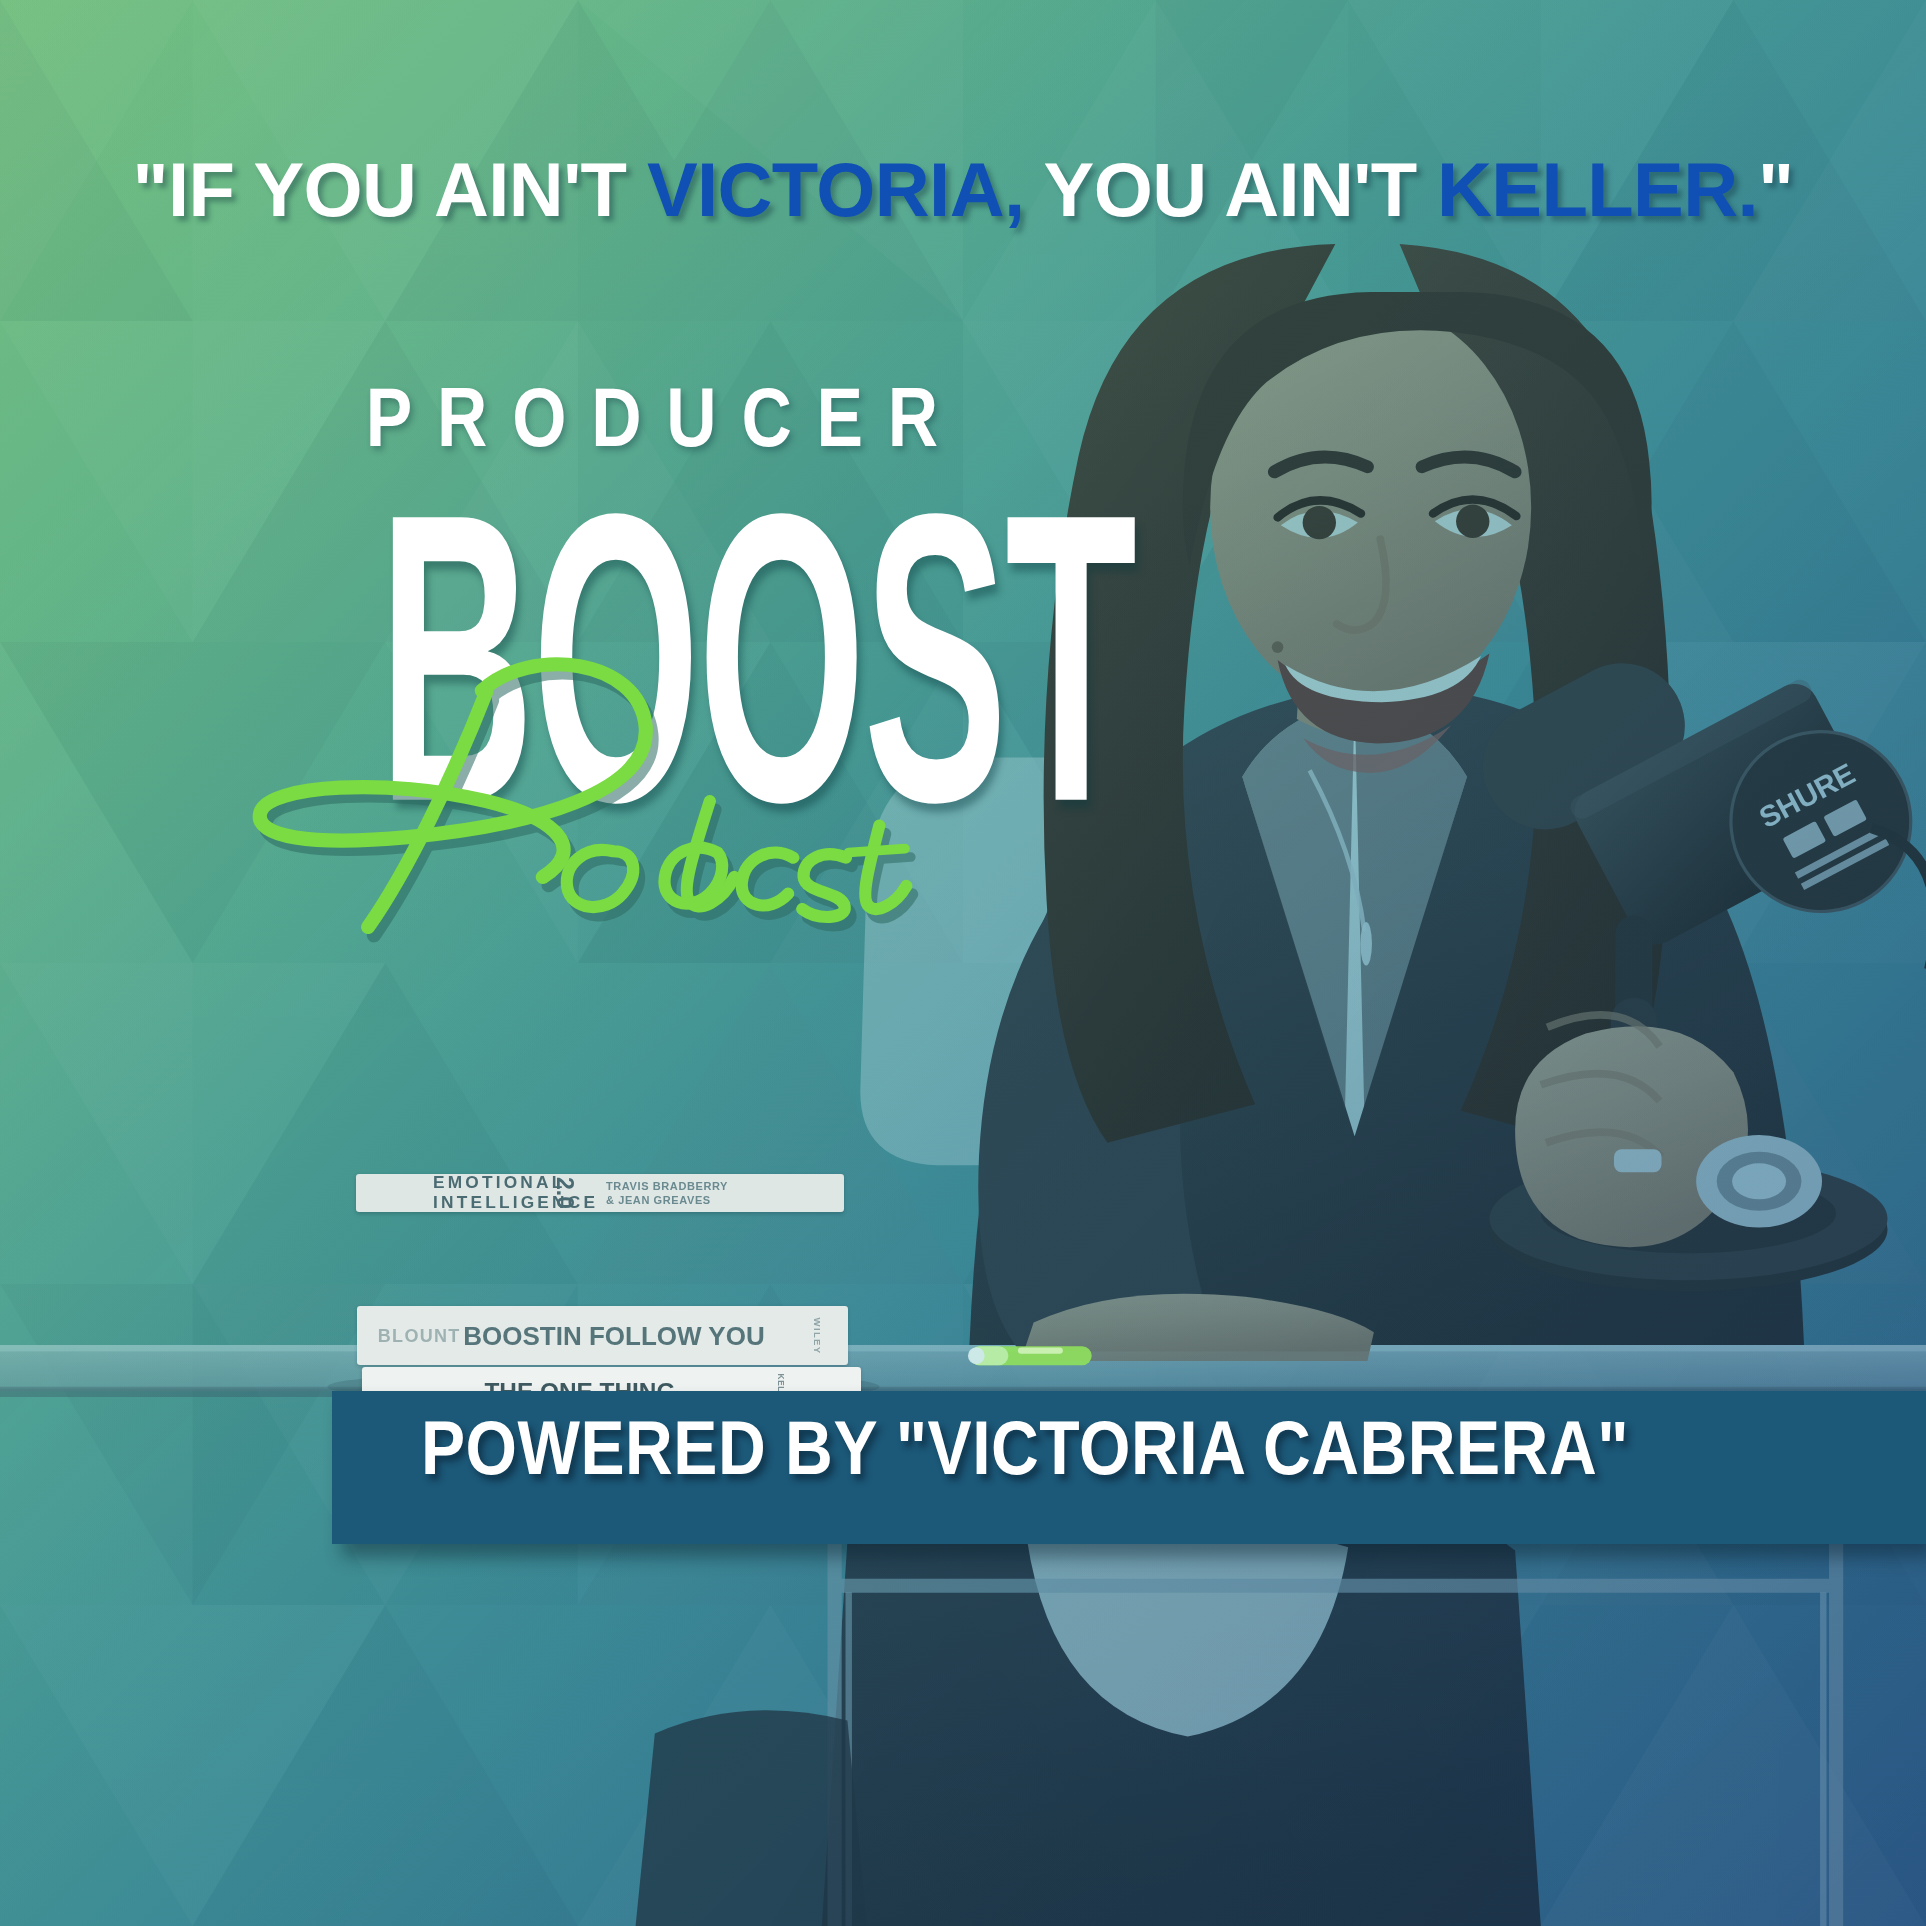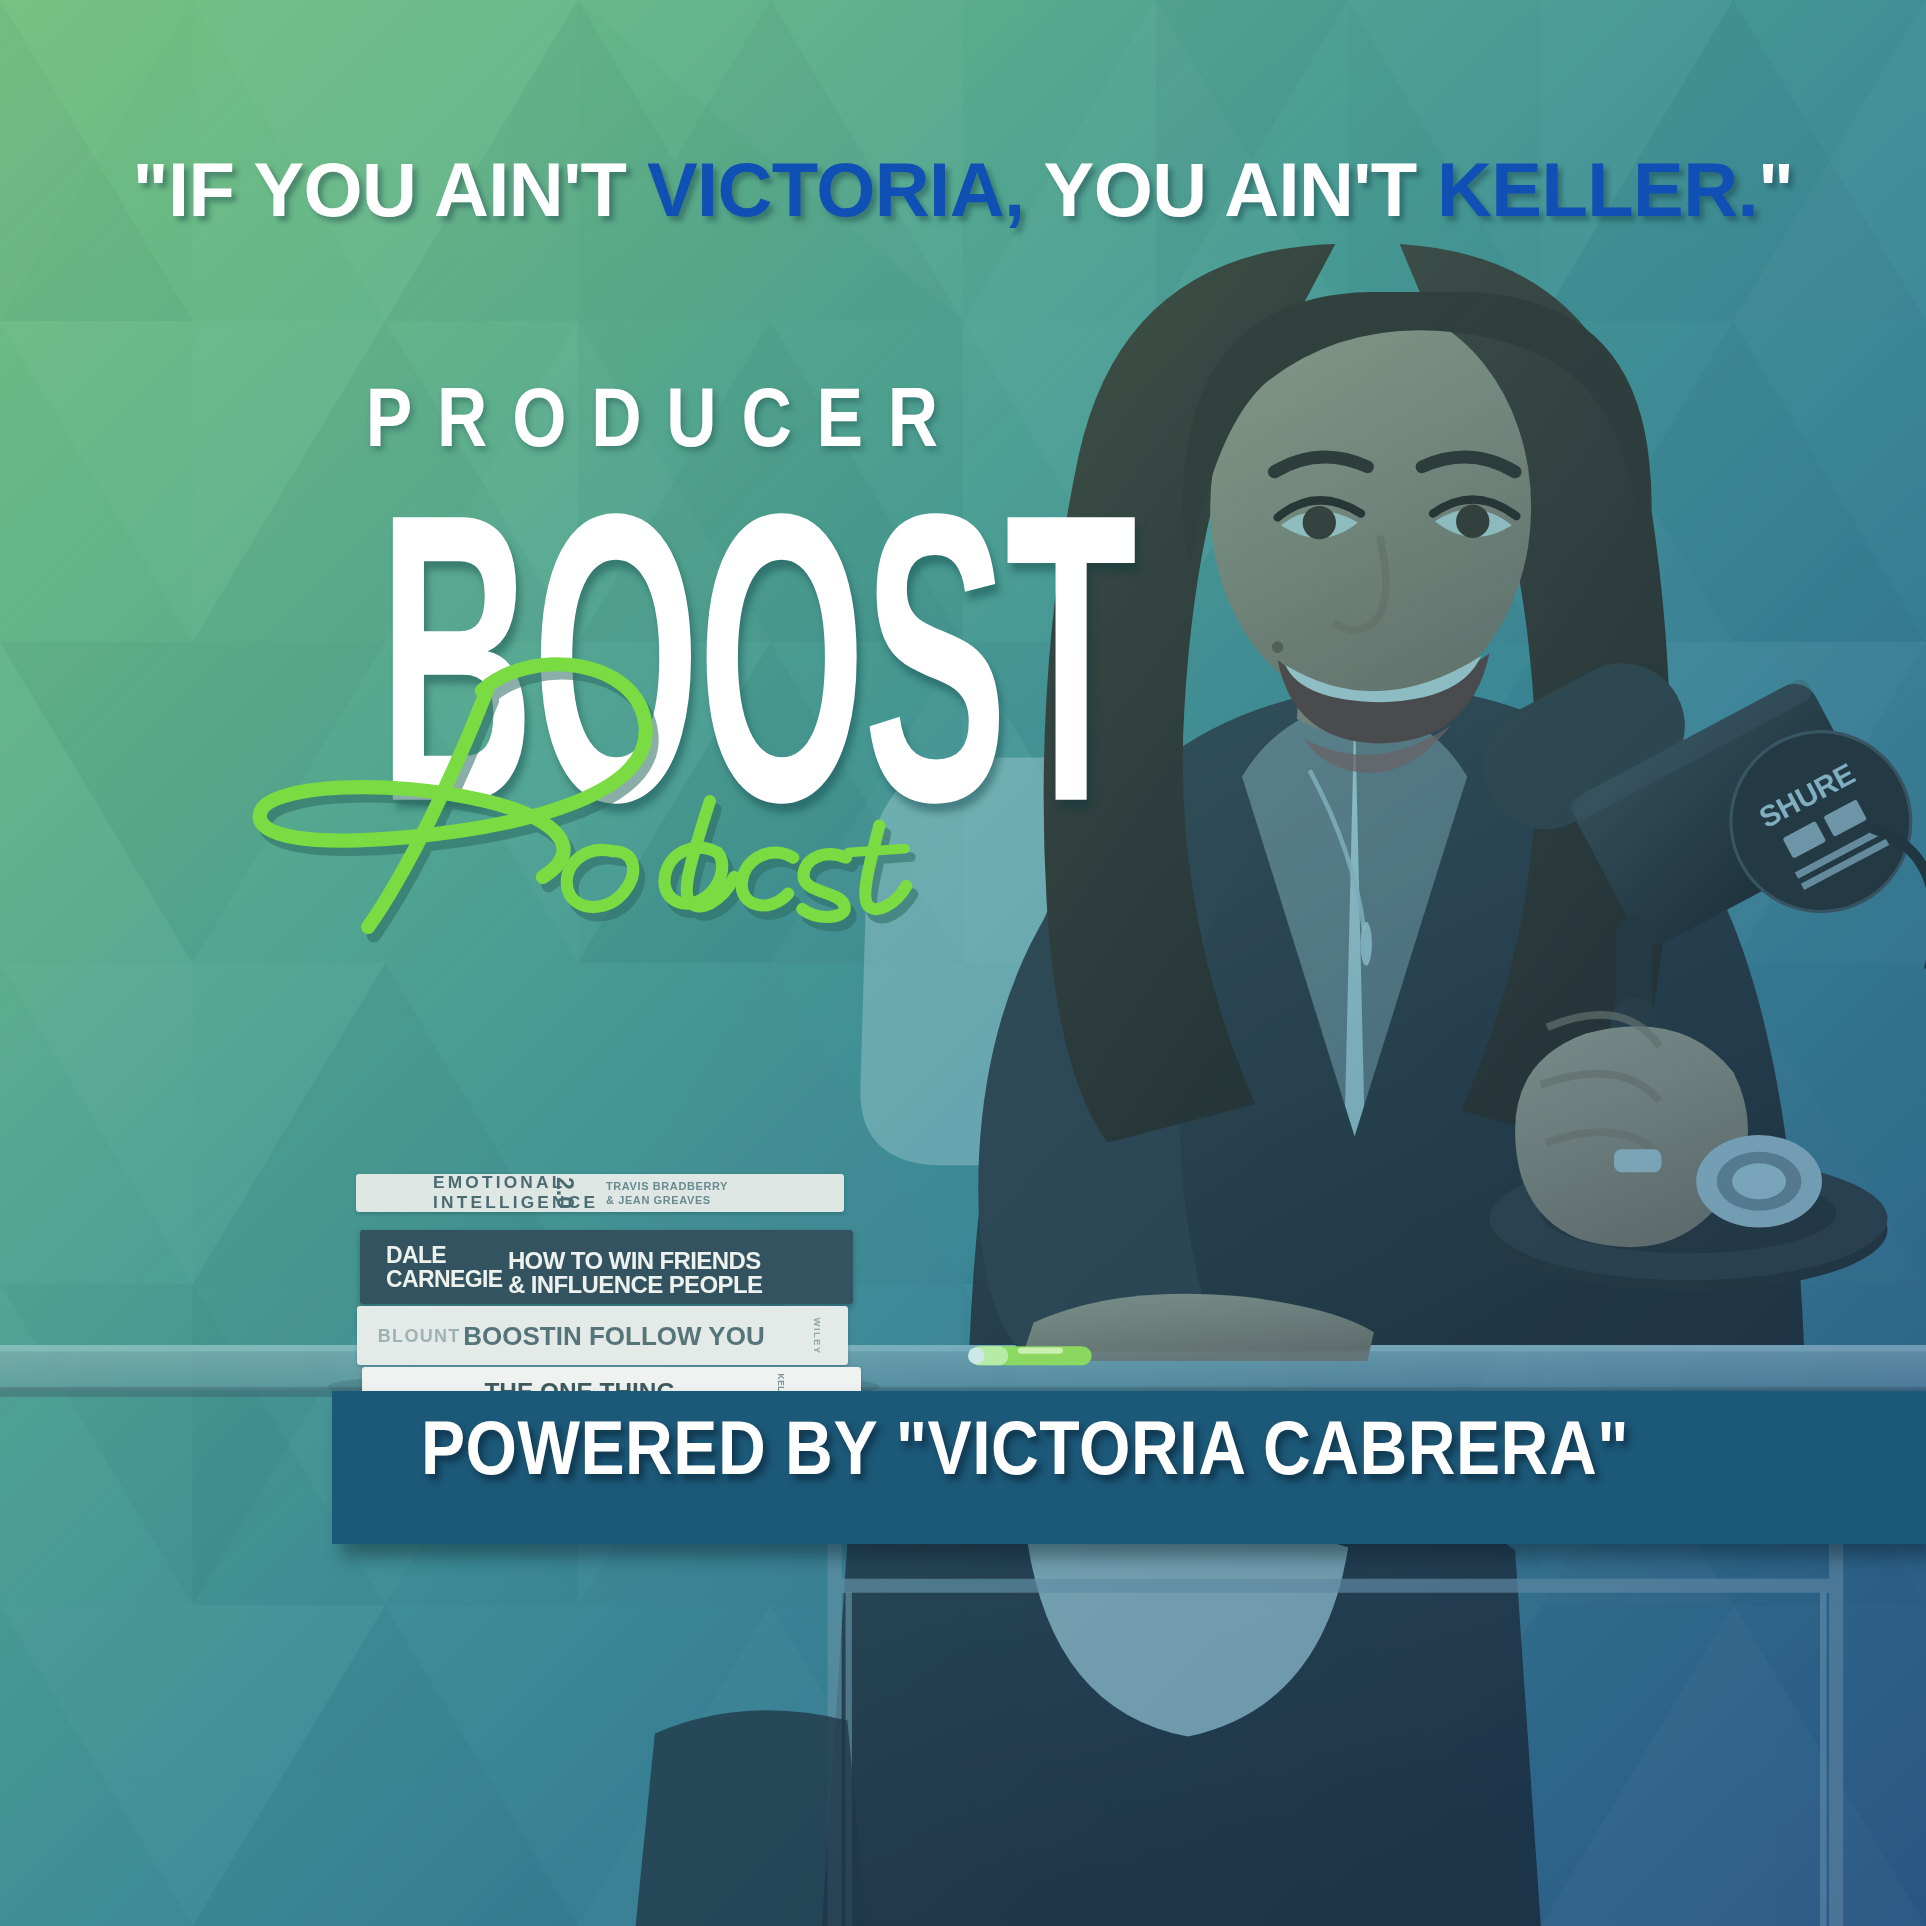--- a/index.html
+++ b/index.html
@@ -397,25 +397,20 @@
   <div id="photo-tint2"></div>
 
   <div id="books">
 
     <div class="book" style="top:0;height:38px;background:#dfe7e5;box-shadow:0 1.9px 3.9px rgba(20,50,60,.25);">
       <span class="book-label" style="left:77px;font-size:17.3px;letter-spacing:3.2px;color:#4a6b72;line-height:1.15;width:193px;white-space:normal;">EMOTIONAL INTELLIGENCE</span>
       <span class="book-label" style="left:193px;font-size:23px;color:#4a6b72;transform:translateY(-50%) rotate(90deg);">2.0</span>
       <span class="book-label" style="left:250px;font-size:11px;letter-spacing:0.6px;color:#6a8a90;width:122px;white-space:normal;line-height:1.3;">TRAVIS BRADBERRY &amp; JEAN GREAVES</span>
     </div>
 
-    <div class="book" style="top:56px;left:3.9px;right:-9px;height:74px;background:#32535f;box-shadow:0 2.6px 5.1px rgba(15,40,50,.32);">
-      <span class="book-label" style="left:26px;font-size:23px;color:#eef2ef;line-height:1.05;width:119px;white-space:normal;letter-spacing:-0.6px;">DALE CARNEGIE</span>
-      <span class="book-label" style="left:148px;top:16.7px;transform:none;font-size:24px;color:#eef2ef;letter-spacing:-0.6px;">HOW TO WIN FRIENDS</span>
-      <span class="book-label" style="left:148px;top:41px;transform:none;font-size:24px;color:#eef2ef;letter-spacing:-0.6px;">&amp; INFLUENCE PEOPLE</span>
-    </div>
 
     <div class="book" style="top:132px;left:1.3px;right:-3.9px;height:59px;background:#e4eae7;box-shadow:0 1.9px 3.9px rgba(20,50,60,.22);padding-left:18px;">
       <span class="book-label" style="left:20.5px;font-size:18px;letter-spacing:1.3px;color:#9fb2b3;">BLOUNT</span>
       <span class="book-label" style="left:106px;font-size:26px;letter-spacing:0px;color:#56757a;">BOOSTIN FOLLOW YOU</span>
       <span class="book-label" style="right:11.6px;font-size:9.6px;letter-spacing:1.3px;color:#8fa5a8;transform:translateY(-50%) rotate(90deg);">WILEY</span>
     </div>
 
     <div class="book" style="top:193px;left:6.4px;right:-16.7px;height:50px;background:#eef2f0;box-shadow:0 1.9px 3.9px rgba(20,50,60,.20);">
       <span class="book-label" style="left:122px;font-size:24.4px;letter-spacing:0px;color:#3e5a60;">THE ONE THING</span>
       <span class="book-label" style="right:61px;font-size:8.3px;letter-spacing:0.6px;color:#7d9197;transform:translateY(-50%) rotate(90deg);">KELLER</span>

